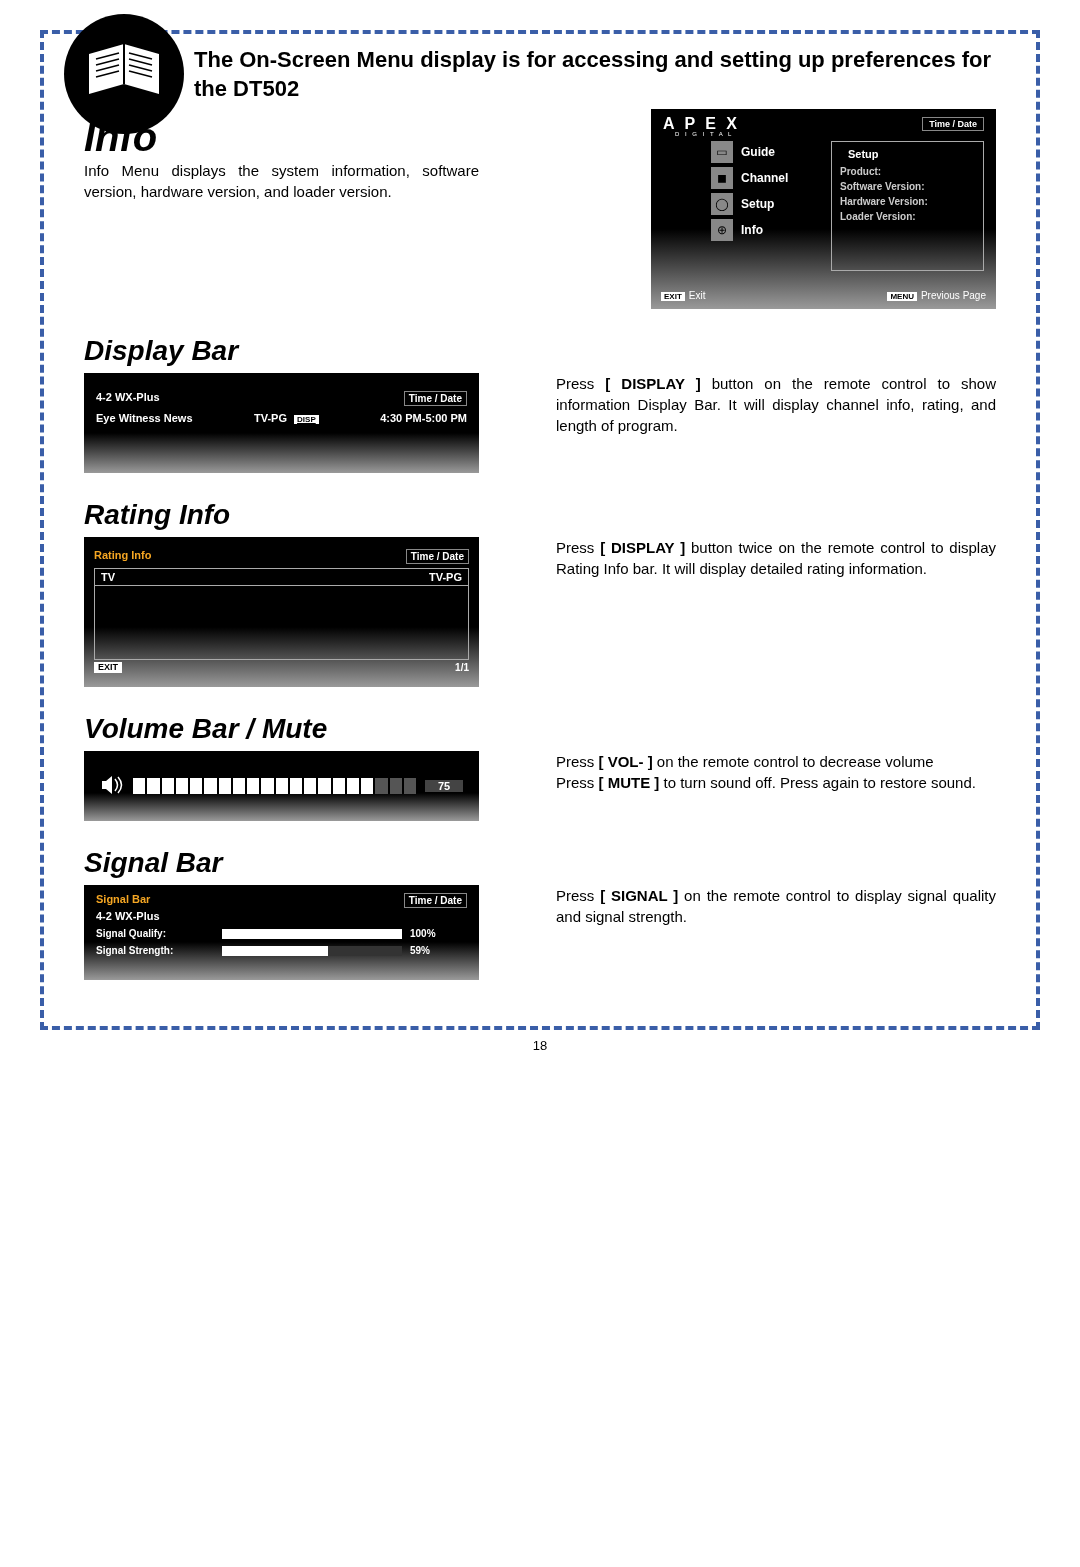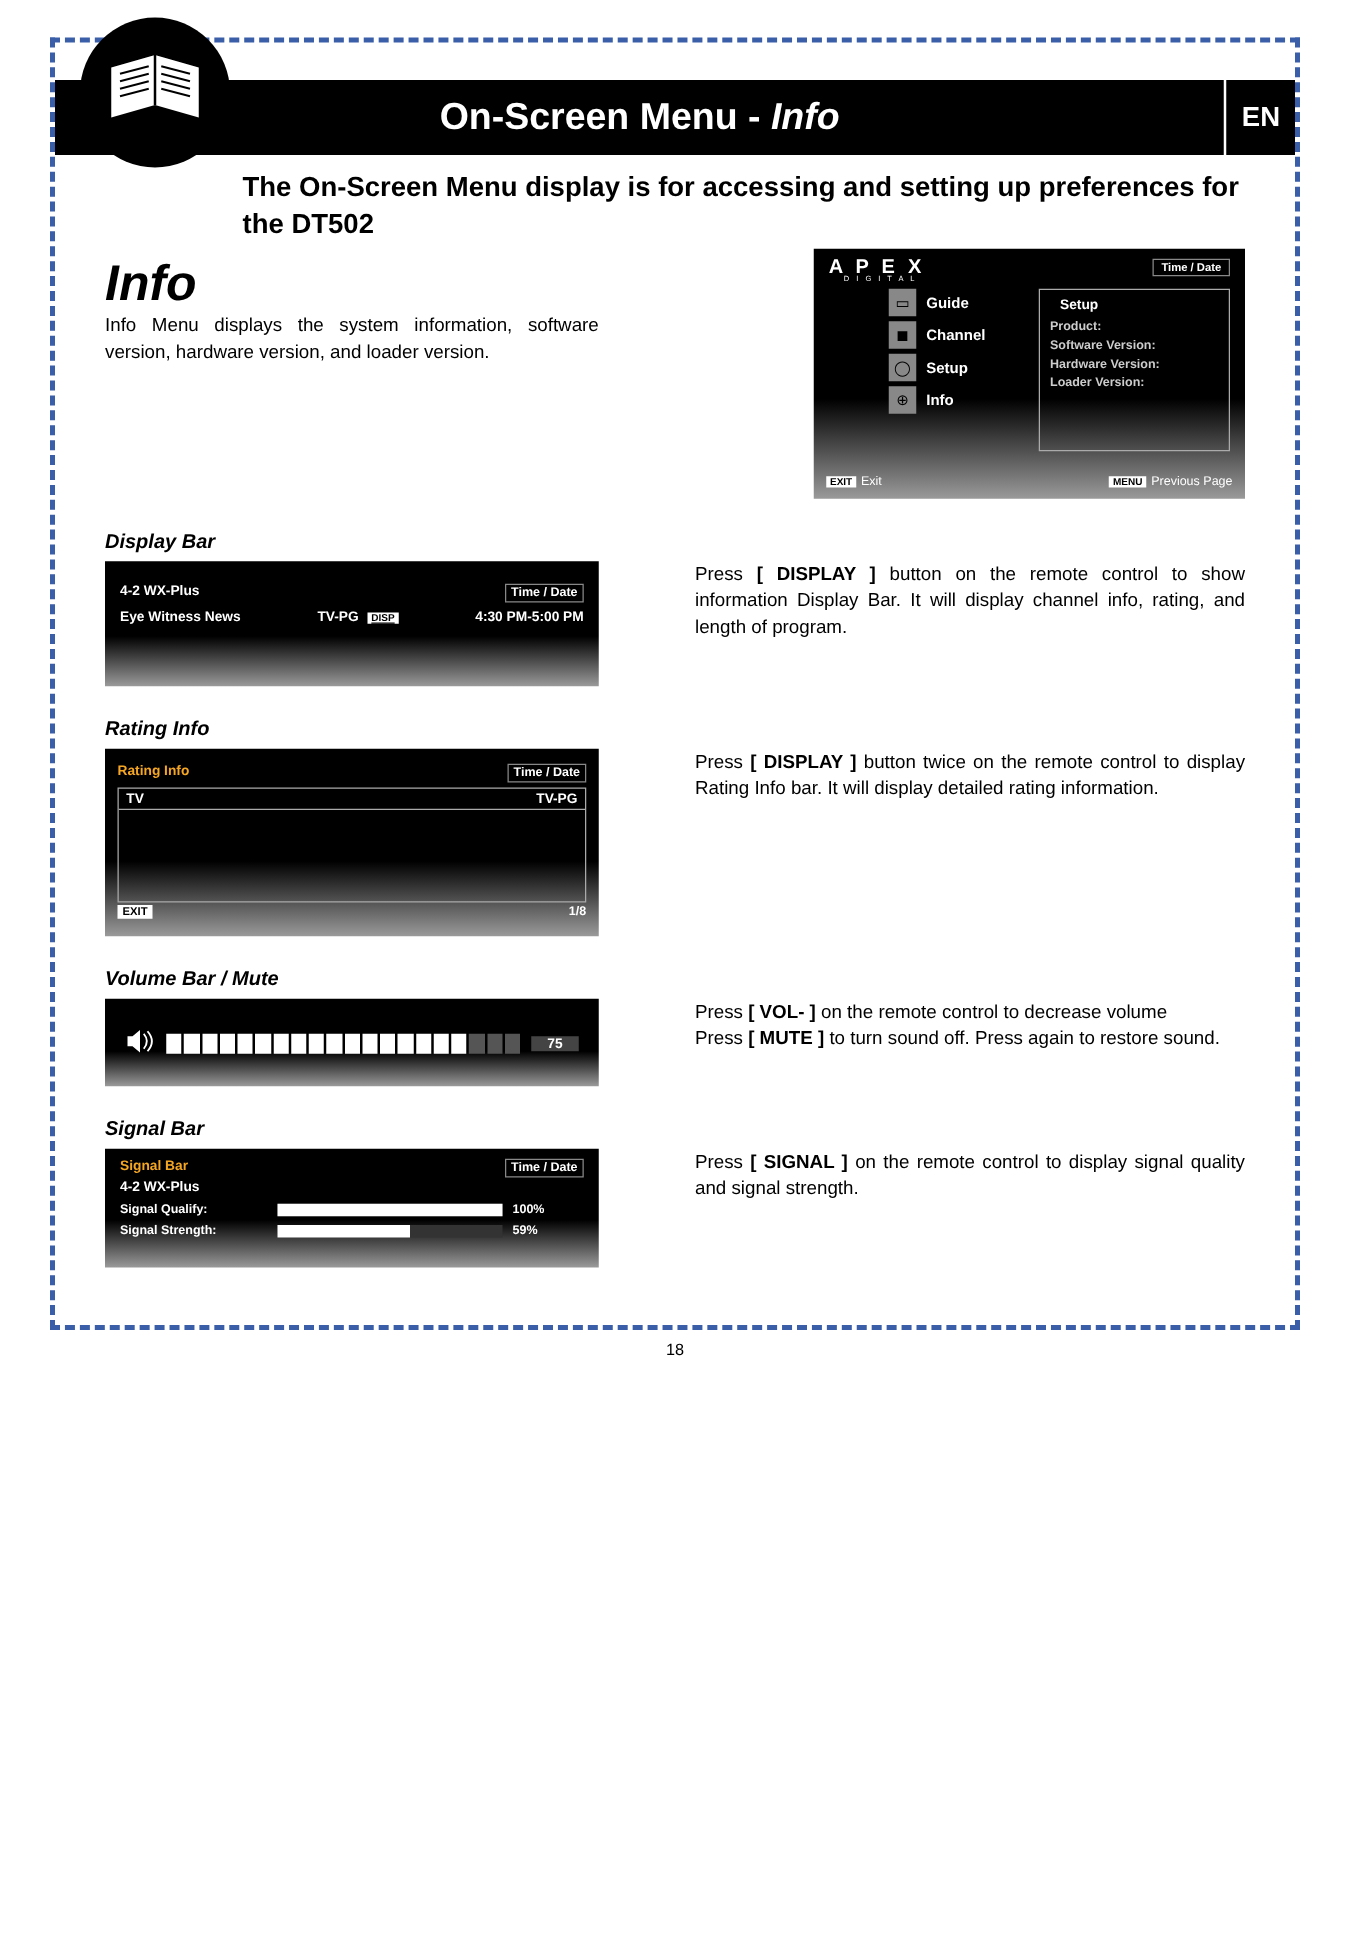--- a/index.html
+++ b/index.html
@@ -66,21 +66,21 @@
     clear: both;
   }
   .section::after { content:""; display:block; clear:both; }
   h1.info {
     font-size: 40px;
     font-style: italic;
     font-weight: bold;
     margin: 6px 0 0 0;
   }
   h2.sub {
-    font-size: 16px;
+    font-size: 28px;
     font-style: italic;
     font-weight: bold;
     margin: 18px 0 6px 0;
   }
   .body-text {
     font-size: 15px;
     line-height: 1.4;
     text-align: justify;
   }
   .col-left { float: left; width: 395px; }
@@ -230,26 +230,20 @@
         <line x1="12" y1="32" x2="35" y2="26"></line>
           <line x1="12" y1="38" x2="35" y2="32"></line>
         <line x1="45" y1="14" x2="68" y2="20"></line>
           <line x1="45" y1="20" x2="68" y2="26"></line>
         <line x1="45" y1="26" x2="68" y2="32"></line>
           <line x1="45" y1="32" x2="68" y2="38"></line>
       </g>
     </svg>
   </div>
 
-  <div class="header-bar">
-    <div class="header-title">
-      <span>On-Screen Menu - </span><span class="italic">Info</span>
-    </div>
-    <div class="lang-box">EN</div>
-  </div>
 
   <div class="subtitle">The On-Screen Menu display is for accessing and setting up preferences for the DT502</div>
 
   <div class="section">
     <div class="col-left">
       <h1 class="info">Info</h1>
       <div class="body-text">Info Menu displays the system information, software version, hardware version, and loader version.</div>
     </div>
     <div class="screen setup-screen">
       <div class="brand">A P E X</div>
@@ -322,21 +316,21 @@
             <span class="timedate">Time / Date</span>
           </div>
           <div class="rating-box">
             <div class="rb-row">
               <span>TV</span>
               <span>TV-PG</span>
             </div>
           </div>
           <div class="rating-footer">
             <span class="exit-chip">EXIT</span>
-            <span>1/8</span>
+            <span>1/1</span>
           </div>
         </div>
       </div>
     </div>
     <div class="col-right body-text">
       <span>Press </span><span class="bold">[ DISPLAY ]</span><span> button twice on the remote control to display Rating Info bar. It will display detailed rating information.</span>
     </div>
   </div>
 
   <div class="section">

